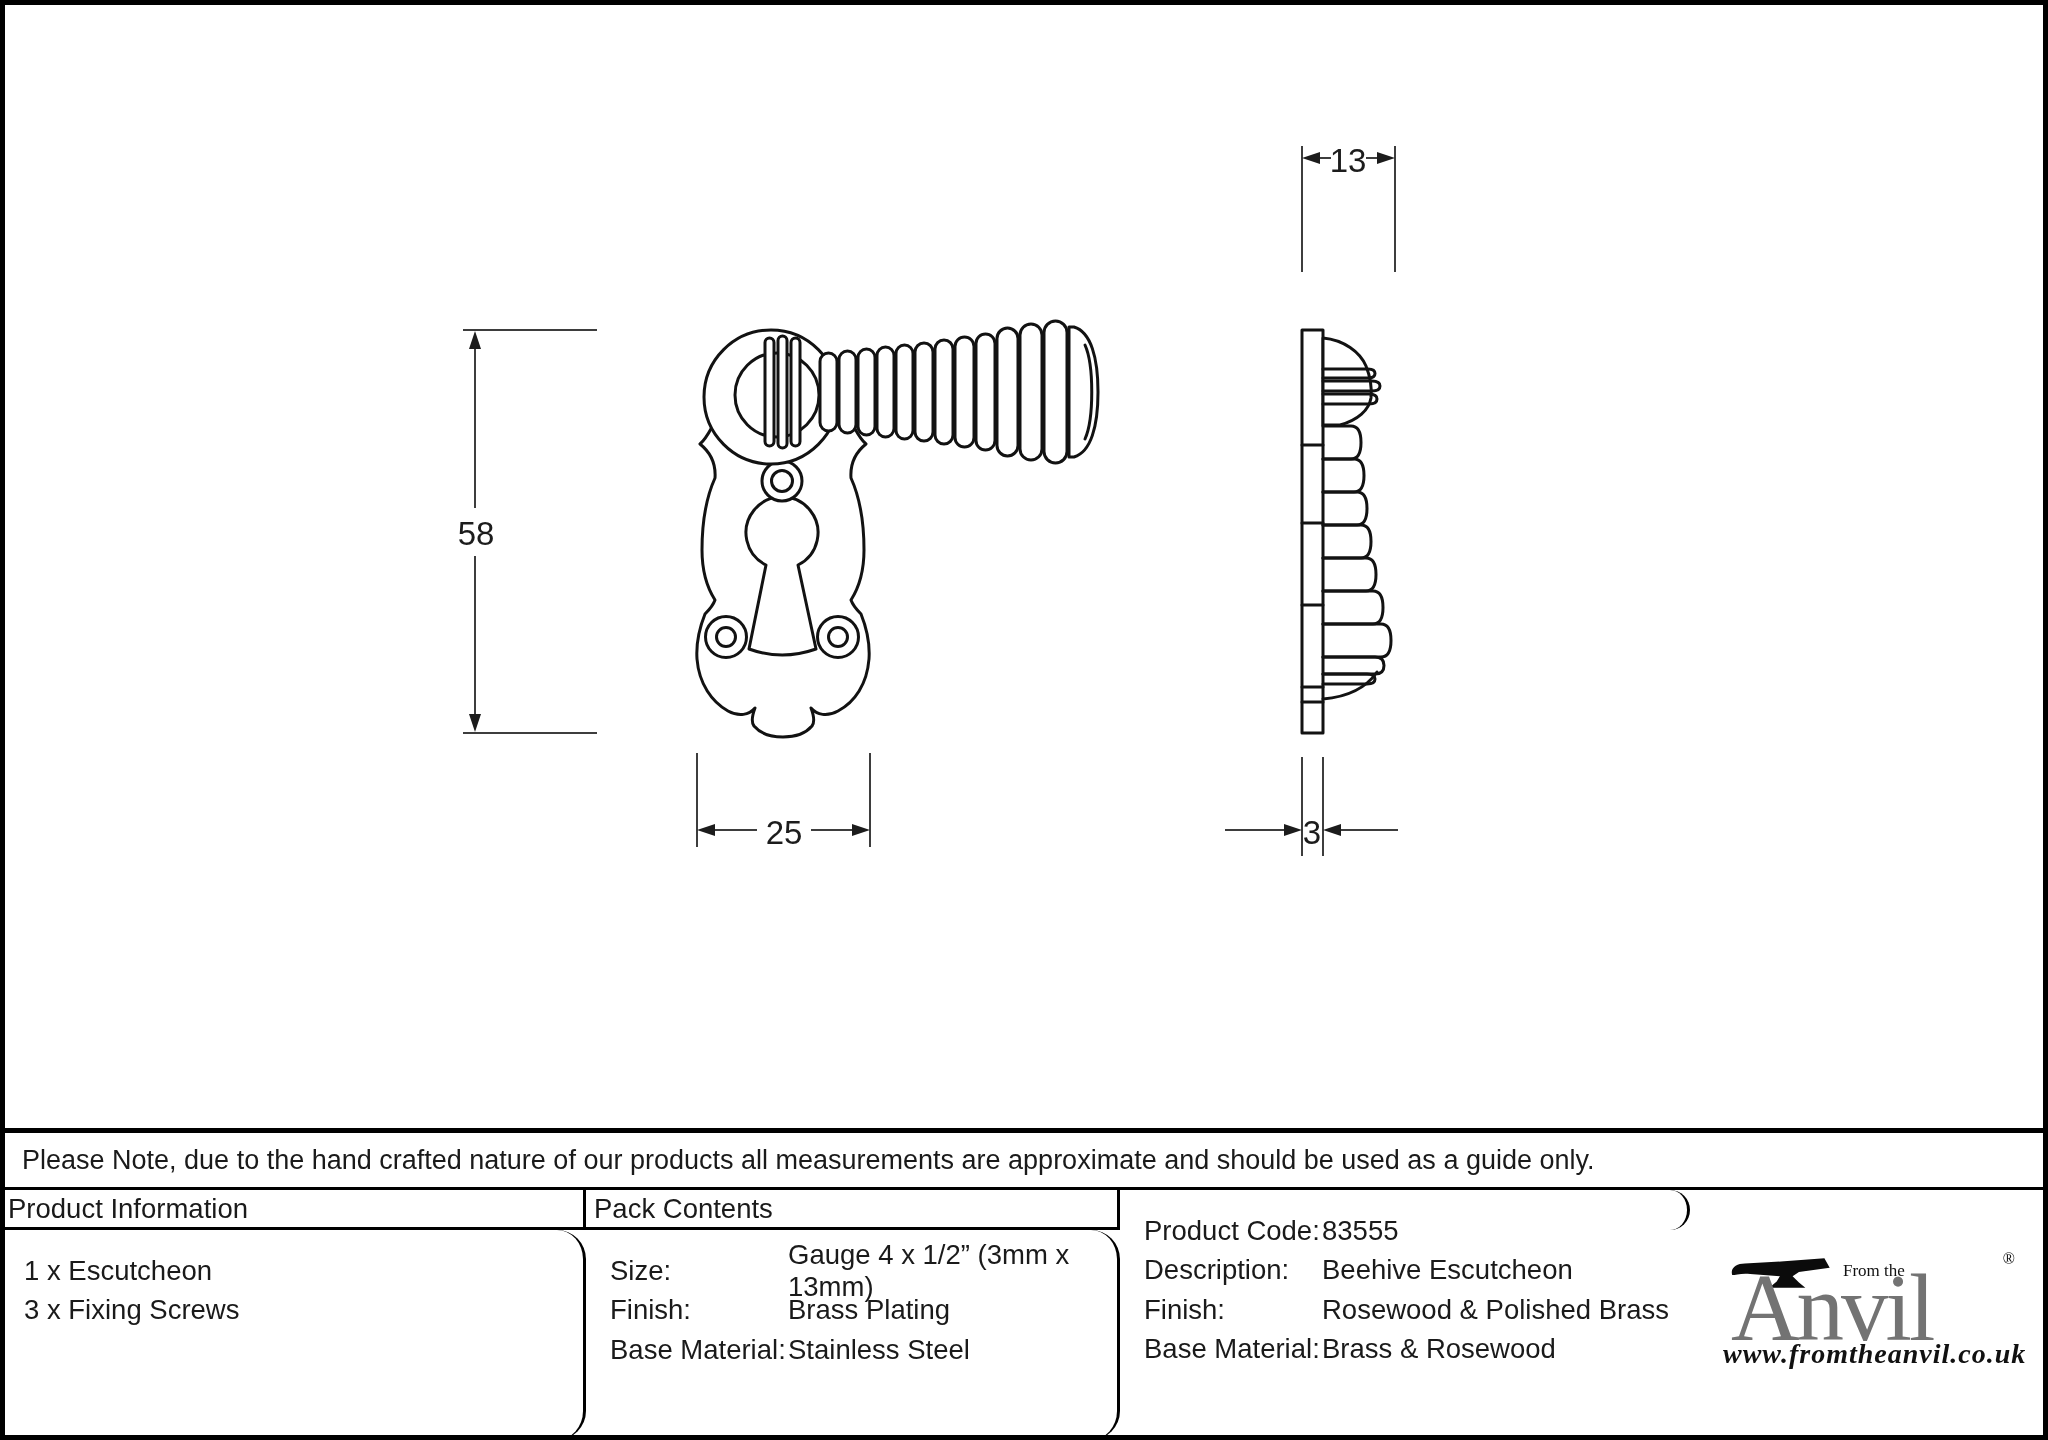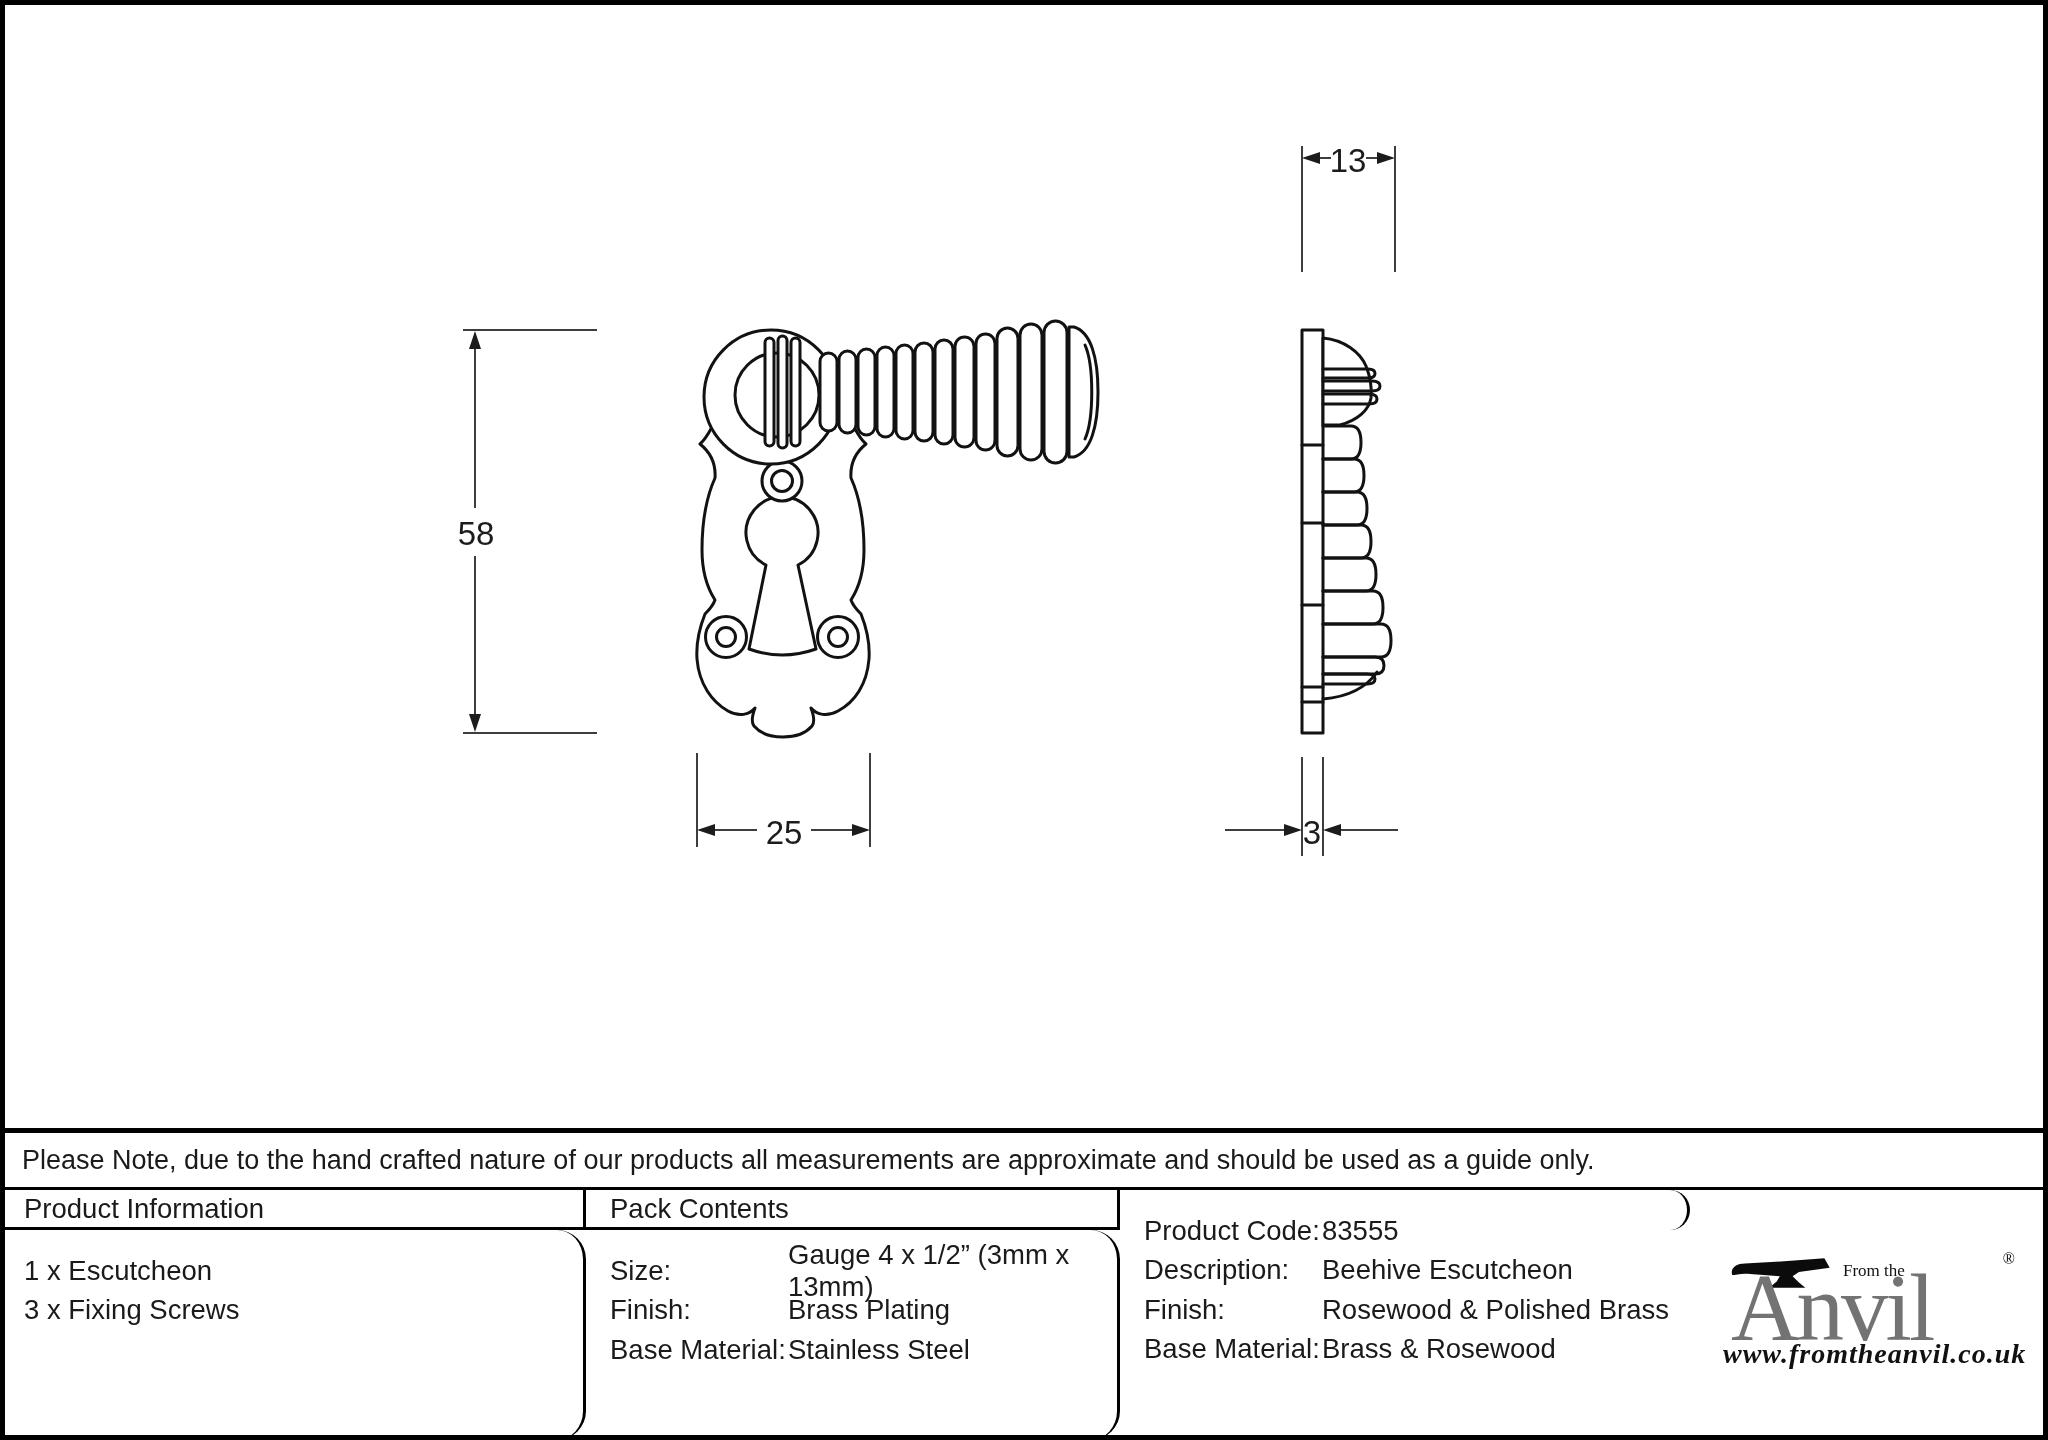--- a/index.html
+++ b/index.html
@@ -20,21 +20,21 @@
     grid-template-columns:586px 534px 570px auto;
     grid-template-rows:57px 40px auto;
   }
   .note {
     grid-column:1/5; border-bottom:3px solid #000;
     display:flex; align-items:center; padding-left:22px;
     font-size:27px;
   }
   .th {
     border-bottom:3px solid #000; display:flex; align-items:center;
-    padding-left:24px; font-size:27.5px;
+    padding-left:8px; font-size:27.5px;
   }
   .rb { border-right:3px solid #000; }
   .tb { padding:21px 8px 0 24px; font-size:27.5px;border-radius:29px; }
   .kv { display:flex; height:39.5px; align-items:center; }
   .kv .k { flex:0 0 178px; }
   .line { height:39.5px; display:flex; align-items:center; }
   .logo-cell { grid-column:4; grid-row:2/4; display:flex; align-items:center; justify-content:center; }
 
   
   .logo { position:relative; width:292px; height:118px; margin-top:-8px; }

